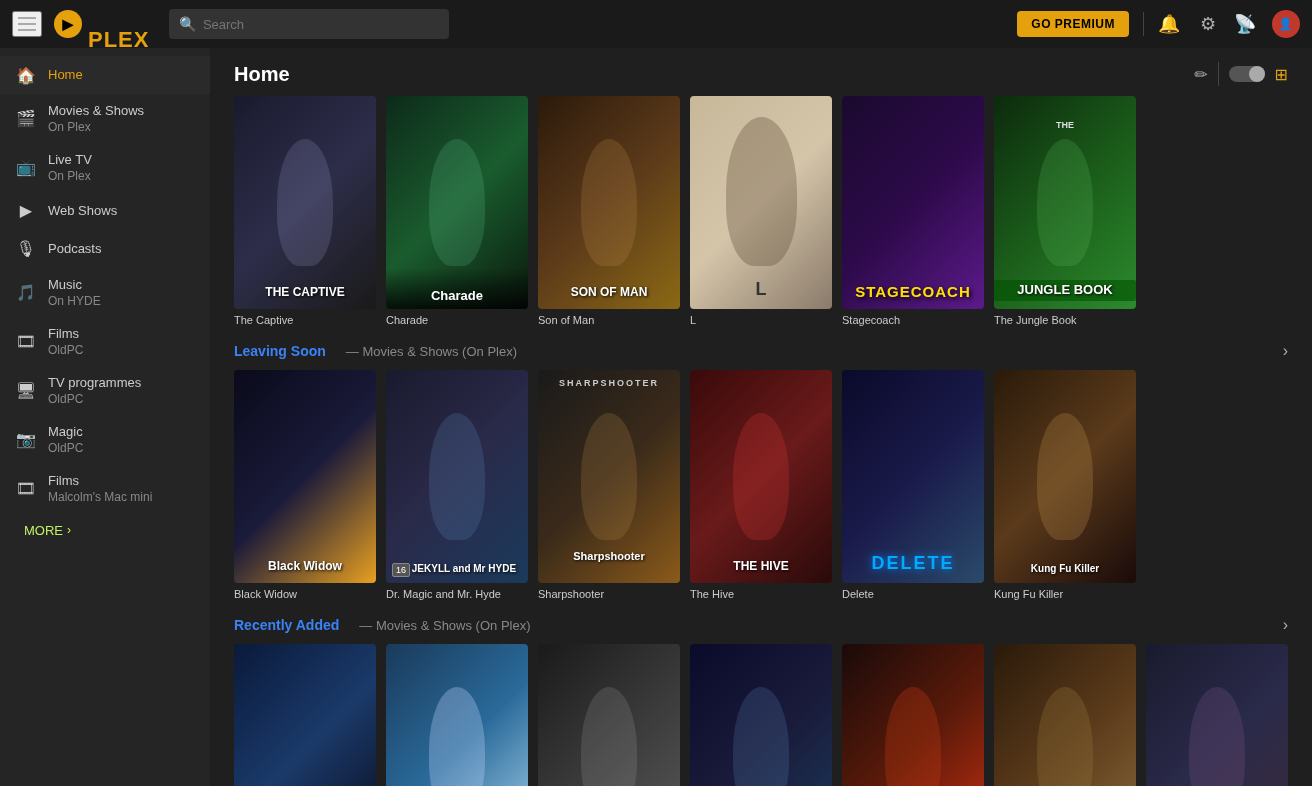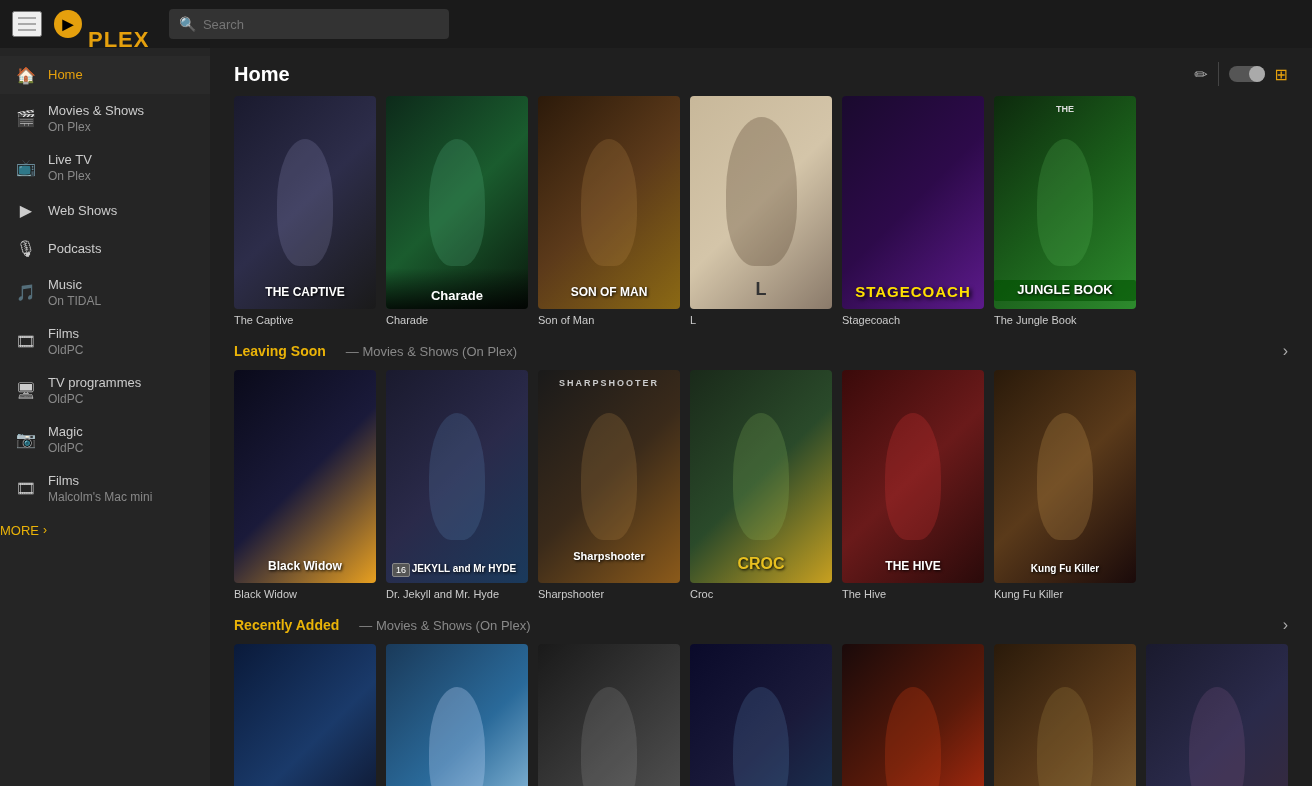--- a/index.html
+++ b/index.html
@@ -146,23 +146,23 @@
       height: 20px;
       display: flex;
       align-items: center;
       justify-content: center;
       font-size: 16px;
       flex-shrink: 0;
     }
     .sidebar-item-text { line-height: 1.2; }
     .sidebar-item-text .sub { font-size: 12px; color: #888; margin-top: 1px; }
     .sidebar-more {
-      padding: 10px 0;
+      padding: 10px 24px;
       font-size: 13px;
-      color: #eab308;
+      color: #bef264;
       cursor: pointer;
       display: flex;
       align-items: center;
       gap: 4px;
     }
 
     
     .content {
       flex: 1;
       background: #1f1f1f;
@@ -225,21 +225,21 @@
       padding: 0 24px 16px;
     }
     .section-header {
       display: flex;
       align-items: center;
       margin-bottom: 10px;
     }
     .section-title {
       font-size: 14px;
       font-weight: bold;
-      color: #eab308;
+      color: #3b82f6;
     }
     .section-subtitle {
       font-size: 13px;
       color: #888;
       margin-left: 20px;
     }
     .section-arrow {
       margin-left: auto;
       color: #aaa;
       font-size: 16px;
@@ -363,20 +363,28 @@
       <span></span>
   </button>
   <div class="topbar-logo">
     <div class="plex-icon">▶</div>
     <span class="plex-text">PLEX</span>
   </div>
   <div class="search-bar">
     <span style="color:#aaa;font-size:14px;">🔍</span>
     <input type="text" placeholder="Search" style="">
   </div>
+  <div class="topbar-right">
+    <button class="premium-btn">GO PREMIUM</button>
+    <div class="divider-v"></div>
+    <span class="topbar-icon">🔔</span>
+    <span class="topbar-icon">⚙</span>
+    <span class="topbar-icon">📡</span>
+    <div class="avatar">👤</div>
+  </div>
 </div>
 
 <div class="main-layout">
 
   <nav class="sidebar">
     <div class="sidebar-item active">
       <div class="sidebar-item-icon">🏠</div>
       <div class="sidebar-item-text">
         <div>Home</div>
       </div>
@@ -404,21 +412,21 @@
     <div class="sidebar-item">
       <div class="sidebar-item-icon">🎙</div>
       <div class="sidebar-item-text">
         <div>Podcasts</div>
       </div>
     </div>
     <div class="sidebar-item">
       <div class="sidebar-item-icon">🎵</div>
       <div class="sidebar-item-text">
         <div>Music</div>
-        <div class="sub">On TIDAL</div>
+        <div class="sub">On HYDE</div>
       </div>
     </div>
     <div class="sidebar-item">
       <div class="sidebar-item-icon">🎞</div>
       <div class="sidebar-item-text">
         <div>Films</div>
         <div class="sub">OldPC</div>
       </div>
     </div>
     <div class="sidebar-item">
@@ -501,21 +509,21 @@
         <div class="movie-card">
           <div class="movie-poster p-stagecoach">
             <div class="poster-label" style="font-size:15px;font-weight:900;color:#ffe000;text-shadow:2px 2px 4px #000;letter-spacing:1px;">STAGECOACH</div>
           </div>
           <div class="movie-title">Stagecoach</div>
         </div>
 
         <div class="movie-card">
           <div class="movie-poster p-junglebook">
             <div class="figure-person" style="background:rgba(100,200,100,0.2);"></div>
-            <div style="position:absolute;top:8px;left:0;right:0;text-align:center;font-size:9px;color:#ddd;font-weight:bold;">THE</div>
+            <div style="position:absolute;top:24px;left:0;right:0;text-align:center;font-size:9px;color:#ddd;font-weight:bold;">THE</div>
             <div class="poster-label" style="font-size:13px;font-weight:900;color:#fff;background:rgba(0,80,0,0.6);padding:2px 4px;border-radius:2px;">JUNGLE BOOK</div>
           </div>
           <div class="movie-title">The Jungle Book</div>
         </div>
 
       </div>
     </div>
 
     <div class="section">
       <div class="section-header">
@@ -531,48 +539,47 @@
           </div>
           <div class="movie-title">Black Widow</div>
         </div>
 
         <div class="movie-card">
           <div class="movie-poster p-drjekyll">
             <div class="figure-person" style="background:rgba(100,150,200,0.2);"></div>
             <div class="poster-label" style="font-size:10px;">Dr JEKYLL and Mr HYDE</div>
             <div class="badge-15">16</div>
           </div>
-          <div class="movie-title">Dr. Jekyll and Mr. Hyde</div>
+          <div class="movie-title">Dr. Magic and Mr. Hyde</div>
         </div>
 
         <div class="movie-card">
           <div class="movie-poster p-sharpshooter">
             <div class="figure-person" style="background:rgba(200,150,80,0.2);"></div>
             <div style="position:absolute;top:8px;left:0;right:0;text-align:center;font-size:9px;color:#ccc;font-weight:bold;letter-spacing:2px;">SHARPSHOOTER</div>
             <div class="poster-label" style="bottom:20px;font-size:11px;">Sharpshooter</div>
           </div>
           <div class="movie-title">Sharpshooter</div>
         </div>
 
-        <div class="movie-card">
-          <div class="movie-poster p-croc">
-            <div class="figure-person" style="background:rgba(150,200,100,0.2);"></div>
-            <div class="poster-label" style="font-size:16px;font-weight:900;color:#e8c020;">CROC</div>
-          </div>
-          <div class="movie-title">Croc</div>
-        </div>
 
         <div class="movie-card">
           <div class="movie-poster p-hive">
             <div class="figure-person" style="background:rgba(200,50,50,0.3);"></div>
             <div class="poster-label">THE HIVE</div>
           </div>
           <div class="movie-title">The Hive</div>
         </div>
 
+        <div class="movie-card">
+          <div class="movie-poster p-delete">
+            <div class="poster-label" style="font-size:18px;font-weight:900;color:#00aaff;text-shadow:0 0 8px #0088ff;letter-spacing:2px;">DELETE</div>
+          </div>
+          <div class="movie-title">Delete</div>
+        </div>
 
         <div class="movie-card">
           <div class="movie-poster p-kungfu">
             <div class="figure-person" style="background:rgba(200,150,80,0.25);"></div>
             <div class="poster-label" style="font-size:10px;">Kung Fu Killer</div>
           </div>
           <div class="movie-title">Kung Fu Killer</div>
         </div>
 
       </div>

